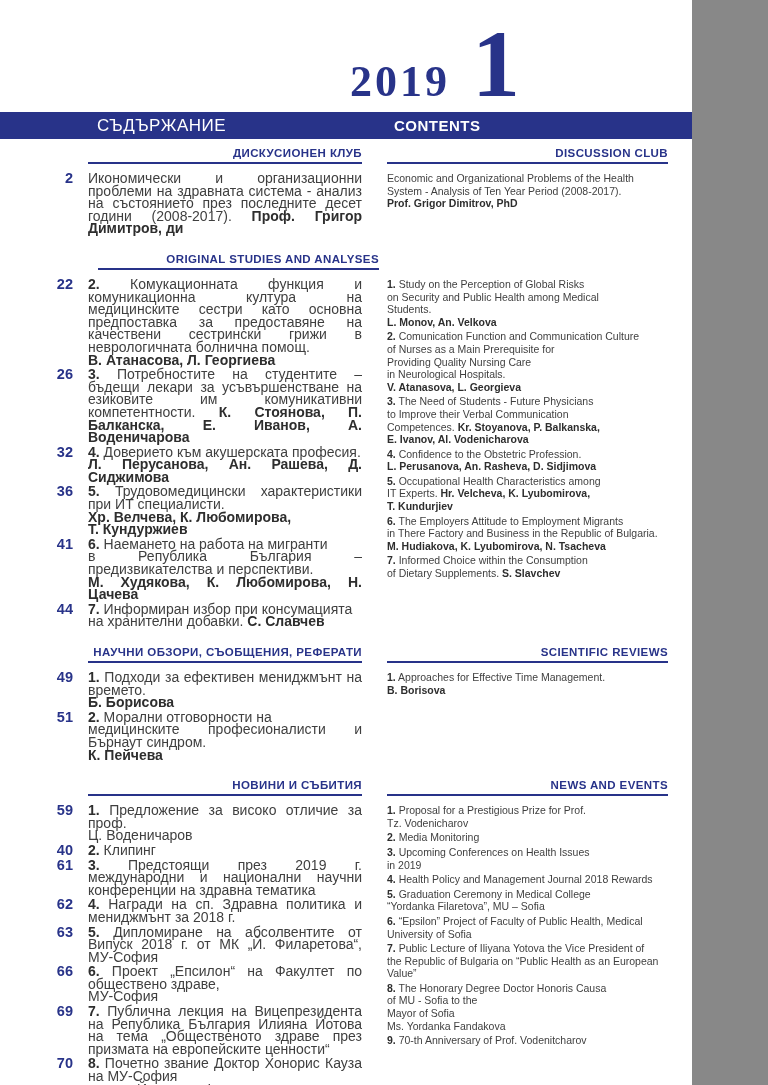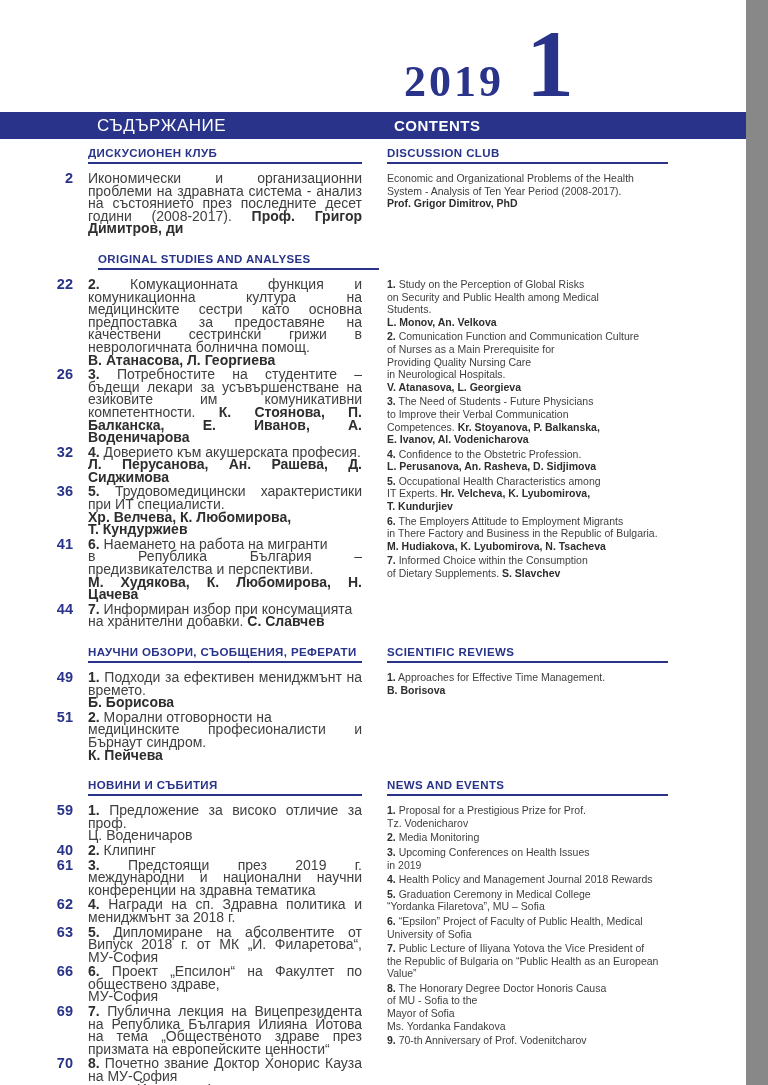--- a/index.html
+++ b/index.html
@@ -2,21 +2,21 @@
 <html style="--accent: #283389; --text: #3f3f3f;"><head>
 <meta charset="utf-8">
 <style>
   :root{
     --accent:#283389;
     --text:#3f3f3f;
   }
   html,body{margin:0;padding:0;background:#888;}
   #page{
     position:relative;
-    width:746px;height:1085px;
+    width:692px;height:1085px;
     background:#ffffff;
     overflow:hidden;
     font-family:"Liberation Sans", sans-serif;
     color:var(--text);
   }
   
   .masthead{
     display:flex;justify-content:flex-end;align-items:baseline;
     gap:22px;
     padding:26px 172px 0 0;
@@ -39,21 +39,21 @@
     color:#fff;
   }
   .band .bpg{width:73px;flex:none;}
   .band .bbg{width:289px;flex:none;box-sizing:border-box;padding-left:24px;
     font-size:17px;font-weight:normal;letter-spacing:.5px;}
   .band .ben{width:321px;flex:none;box-sizing:border-box;padding-left:32px;
     font-size:15px;font-weight:bold;letter-spacing:.5px;}
   
   #toc{padding-top:8px;}
   .sec{margin-bottom:0;}
-  .sec-head{display:flex;margin:16px 0 8px 0;}
+  .sec-head{display:flex;margin:16px 0 8px 0;text-align:right;}
   .sec:first-child .sec-head{margin-top:0;}
   .hd-pg{width:73px;flex:none;}
   .hd-bg{width:289px;flex:none;box-sizing:border-box;padding-left:15px;}
   .hd-en{width:321px;flex:none;box-sizing:border-box;padding-left:25px;}
   .sec-title{
     display:block;width:274px;
     color:var(--accent);font-weight:bold;font-size:11.5px;letter-spacing:.4px;
     padding-bottom:3px;border-bottom:2.5px solid var(--accent);
   }
   .hd-en .sec-title{width:281px;}

